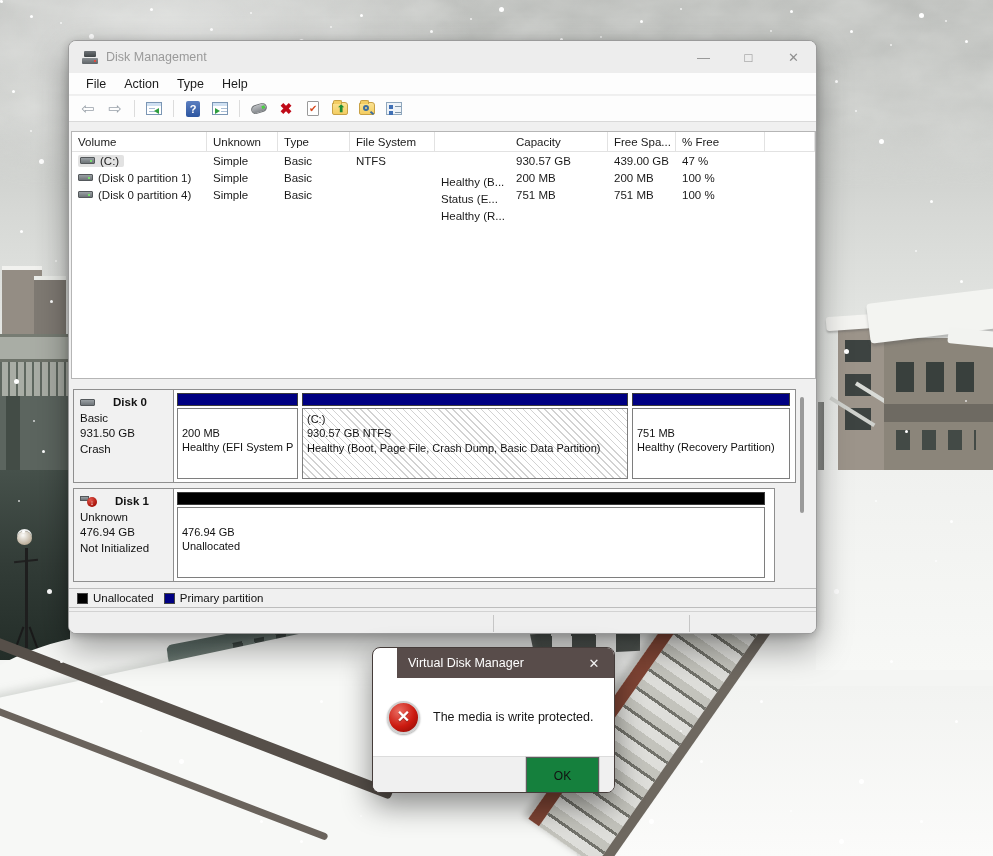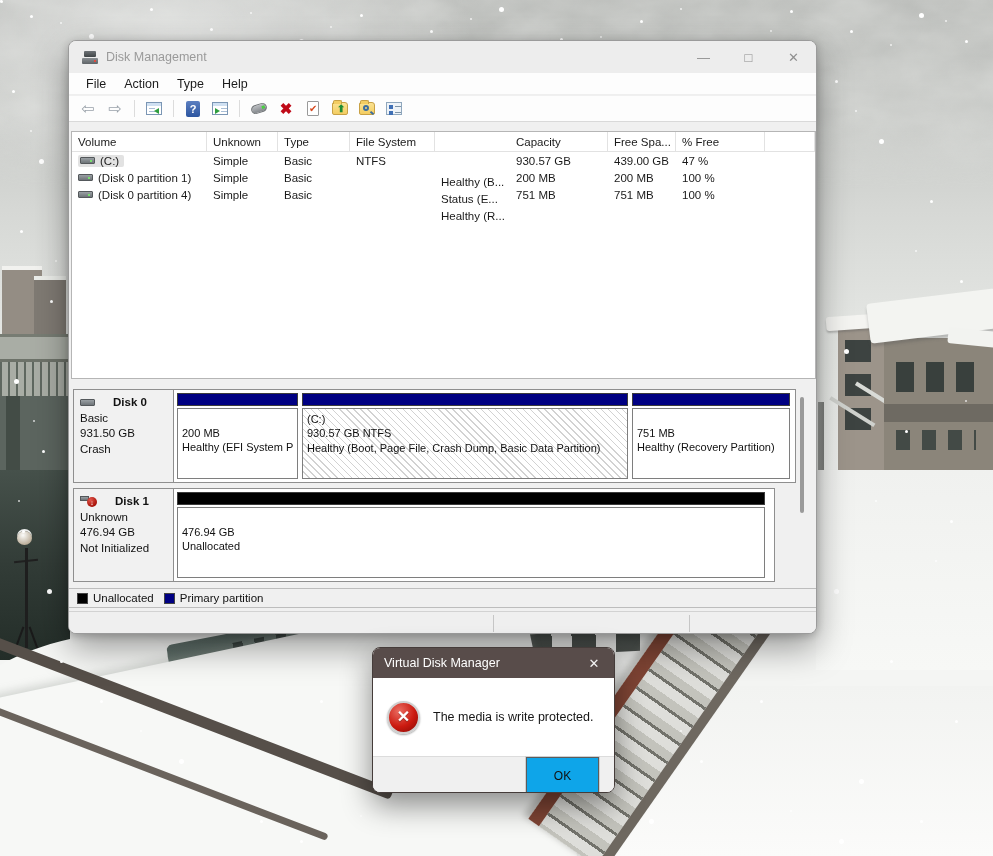--- a/index.html
+++ b/index.html
@@ -170,31 +170,31 @@
   .swatch { width:11px; height:11px; border:1px solid #444; }
   .sw-black { background:#000; } .sw-navy { background:#000082; }
   .statusbar { position:absolute; left:0; top:570px; width:100%; height:24px; background:#efefef; border-top:1px solid #d2d2d2; }
   .sb-sep { position:absolute; top:3px; bottom:3px; width:1px; background:#c6c6c6; }
   .sb1 { left:424px; } .sb2 { left:620px; }
 
   
   .dialog { position:absolute; left:372px; top:647px; width:243px; height:146px; z-index:20;
     border:1px solid #453c3a; border-radius:8px; overflow:hidden; background:#fff;
     box-shadow:0 12px 30px rgba(0,0,0,.45); }
-  .dlg-title { height:30px; background:#584c4a; color:#fff; display:flex; align-items:center; padding-left:11px; }
+  .dlg-title { height:30px; background:#584c4a; color:#fff; display:flex; align-items:center; padding-left:11px;margin-left:24px; }
   .dlg-title-text { font-size:12.5px; }
   .dlg-close { margin-left:auto; width:40px; height:100%; display:flex; align-items:center; justify-content:center; color:#f2f2f2; font-size:13px; }
   .dlg-body { height:78px; background:#fff; display:flex; align-items:center; padding:0 14px; gap:13px; }
   .err-icon { width:33px; height:33px; border-radius:50%; flex:none; position:relative;
     background:radial-gradient(circle at 35% 28%,#ea6d62,#cb1a10 55%,#8d0a05 95%);
     border:2px solid #cfcfcf; box-shadow:0 1px 2px rgba(0,0,0,.35); display:flex; align-items:center; justify-content:center; }
   .err-icon span { color:#fff; font-size:16px; font-weight:bold; line-height:1; text-shadow:0 1px 1px rgba(0,0,0,.3); }
   .dlg-msg { font-size:12.5px; color:#161616; }
   .dlg-footer { height:38px; background:#f0f0f0; border-top:1px solid #dcdcdc; display:flex; align-items:center; justify-content:flex-end; padding-right:15px; }
-  .ok-btn { width:73px; height:38px; background:#0ea5e9; border:1px solid #5c5c5c; box-shadow:0 0 0 1px #cfcfcf;
+  .ok-btn { width:73px; height:38px; background:#15803d; border:1px solid #5c5c5c; box-shadow:0 0 0 1px #cfcfcf;
     display:flex; align-items:center; justify-content:center; font-size:12px; color:#111; }
 </style>
 </head>
 <body>
 
 <div class="scene">
   <div class="sky"></div>
   <svg class="grain" xmlns="http://www.w3.org/2000/svg">
     <filter id="noise">
       <feTurbulence type="fractalNoise" baseFrequency="0.016 0.03" numOctaves="4" seed="7"></feTurbulence>

